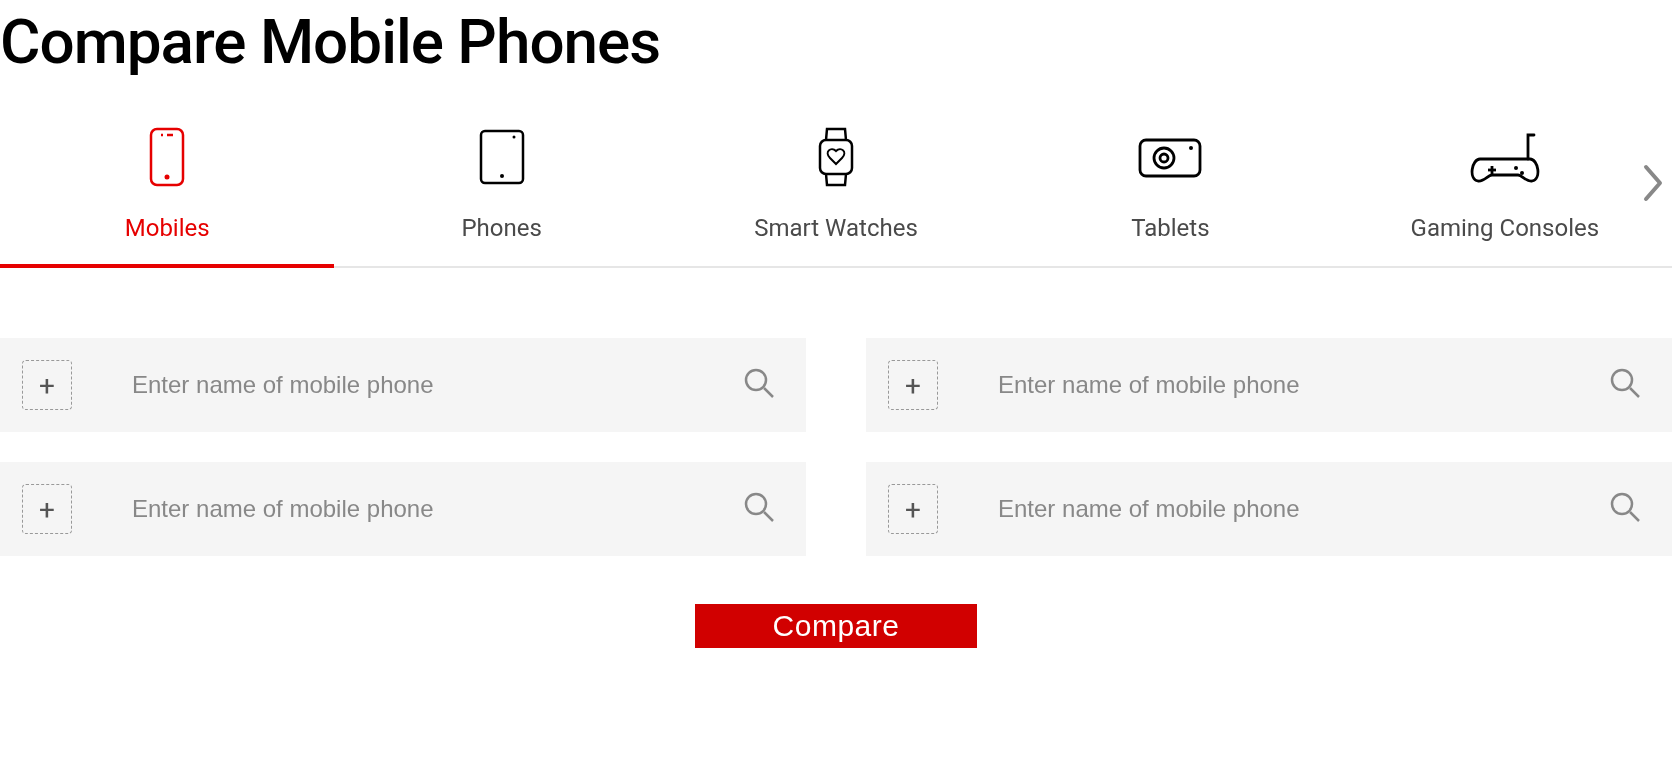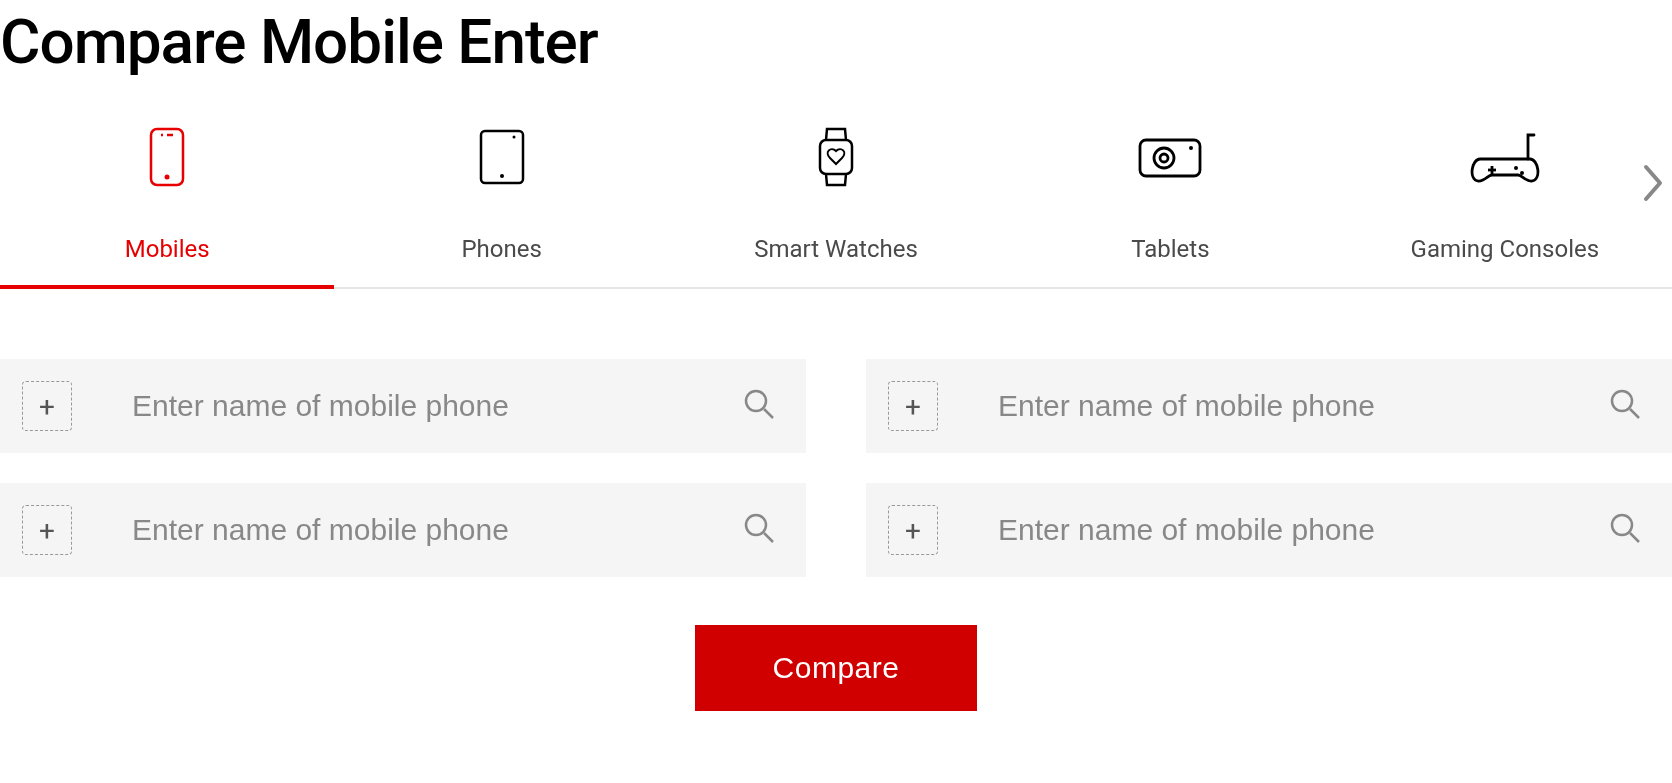--- a/index.html
+++ b/index.html
@@ -27,21 +27,20 @@
     .tab {
       flex: 1;
       display: flex;
       flex-direction: column;
       align-items: center;
       justify-content: flex-end;
       padding: 16px 8px 24px 8px;
       cursor: pointer;
       color: #4a4a4a;
       position: relative;
-      gap: 21px;
     }
     .tab.active {
       color: #e60000;
     }
     .tab.active::after {
       content: "";
       position: absolute;
       left: 0;
       right: 0;
       bottom: -2px;
@@ -91,21 +90,21 @@
       justify-content: center;
       font-size: 28px;
       color: #555;
       flex-shrink: 0;
       cursor: pointer;
     }
     .search-input {
       flex: 1;
       border: none;
       background: transparent;
-      font-size: 30px;
+      font-size: 24px;
       color: #333;
       outline: none;
       padding-left: 34px;
     }
     .search-input::placeholder {
       color: #888;
     }
     .search-icon {
       color: #888;
       flex-shrink: 0;
@@ -114,29 +113,29 @@
       display: flex;
       justify-content: center;
       margin-top: 48px;
     }
     .compare-btn {
       background: #d10000;
       color: #fff;
       border: none;
       font-size: 30px;
       font-weight: 400;
-      padding: 26px 78px;
+      padding: 5px 78px;
       cursor: pointer;
       letter-spacing: 0.5px;
     }
   </style>
 </head>
 <body>
 
-<h1 class="page-title">Compare Mobile Enter</h1>
+<h1 class="page-title">Compare Mobile Phones</h1>
 
 <div class="tabs-container">
   <div class="tabs">
     <div class="tab active">
       <div class="icon-wrap">
         <svg width="40" height="60" viewBox="0 0 40 60" fill="none" stroke="#e60000" stroke-width="2.5">
           <rect x="4" y="2" width="32" height="56" rx="6"></rect>
           <line x1="14" y1="8" x2="16" y2="8"></line>
           <line x1="20" y1="8" x2="26" y2="8"></line>
           <circle cx="20" cy="50" r="2.5" fill="#e60000" stroke="none"></circle>

